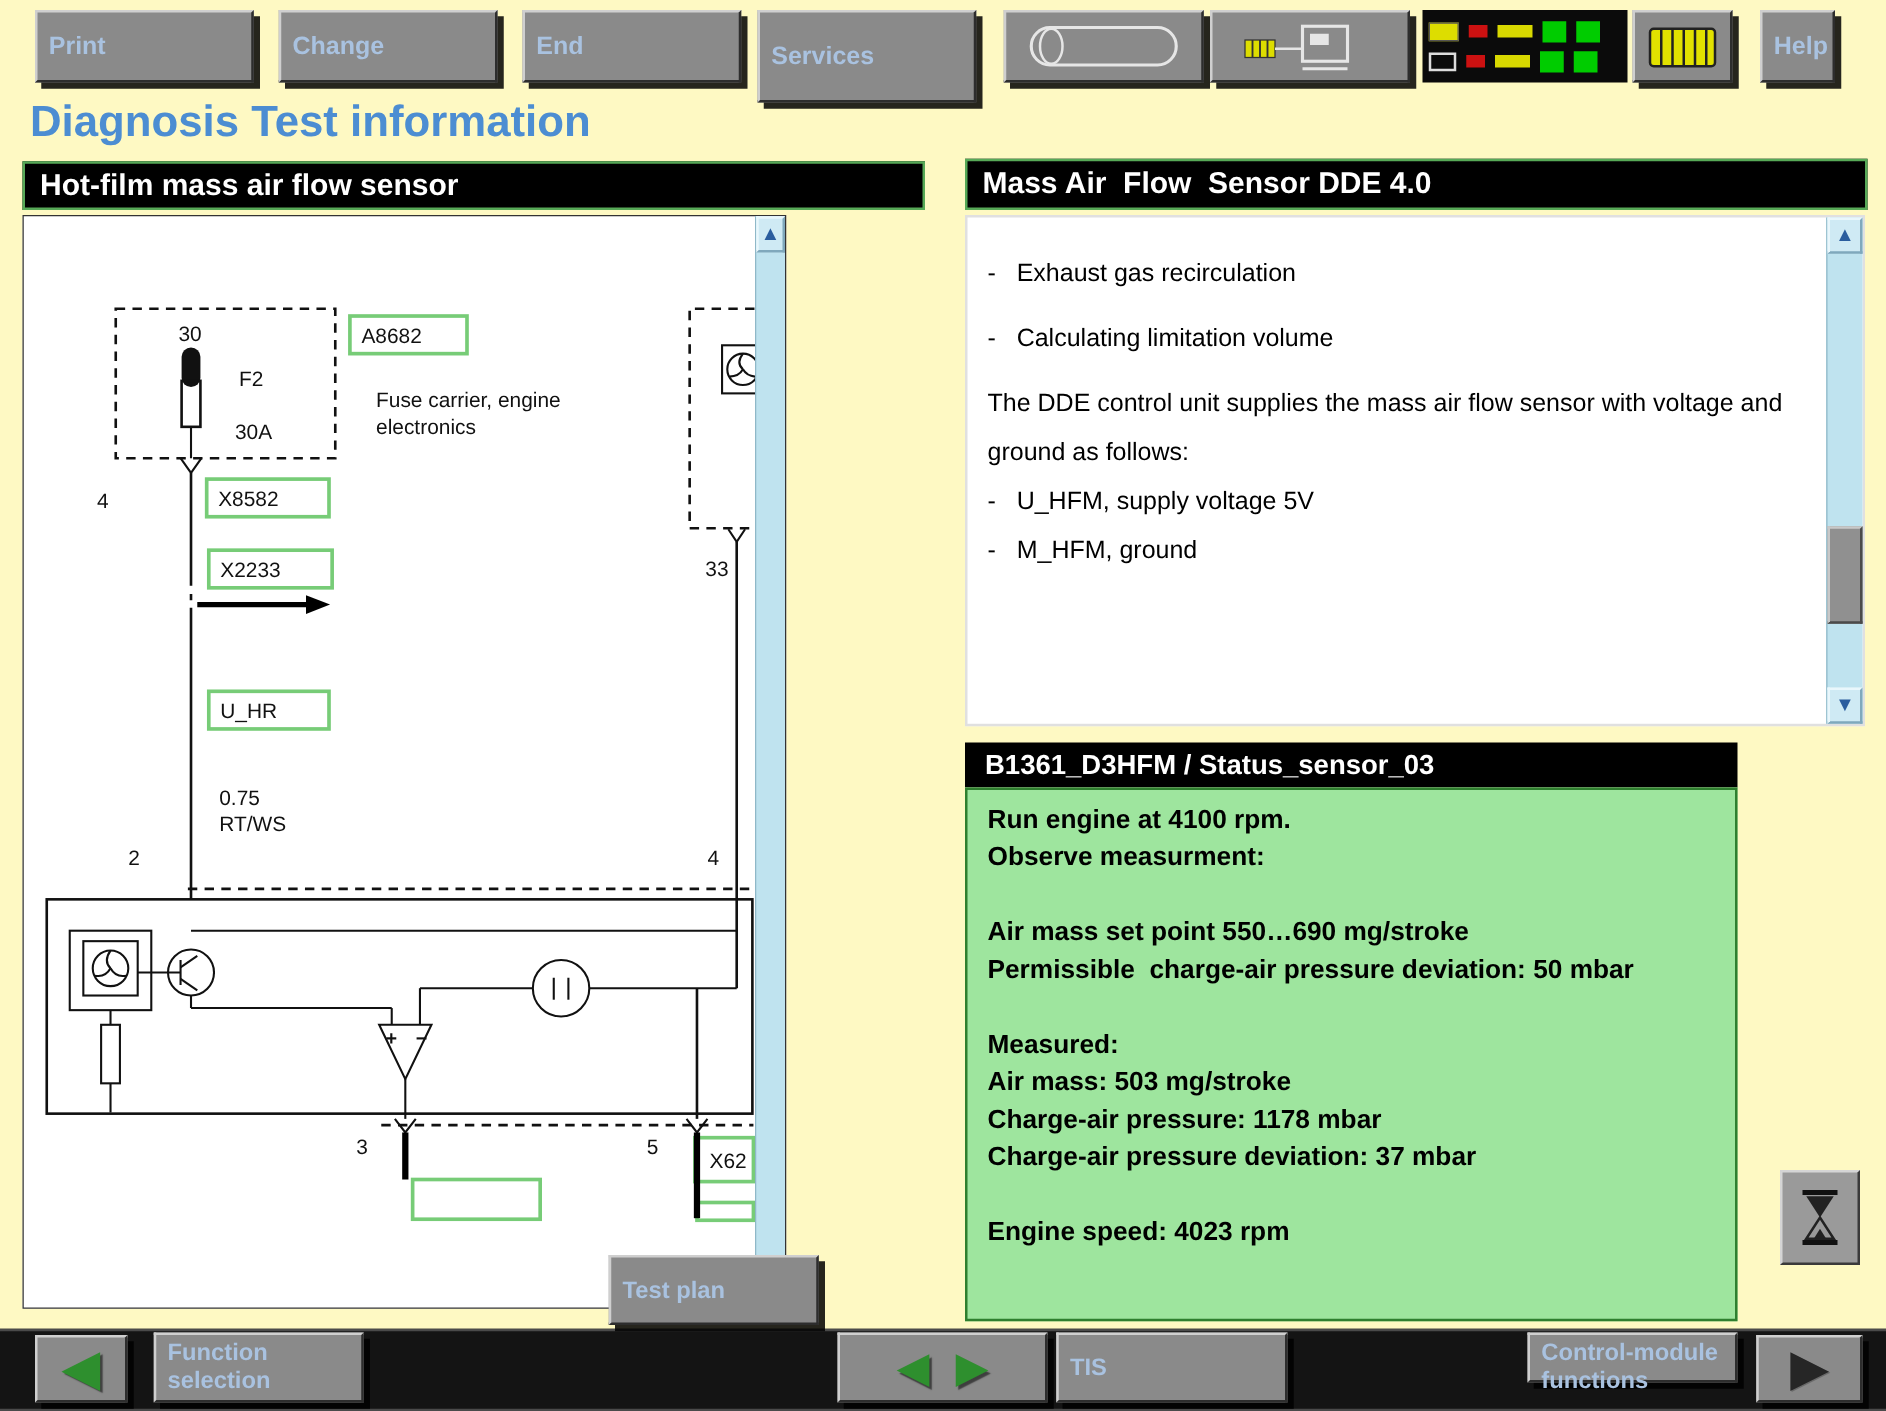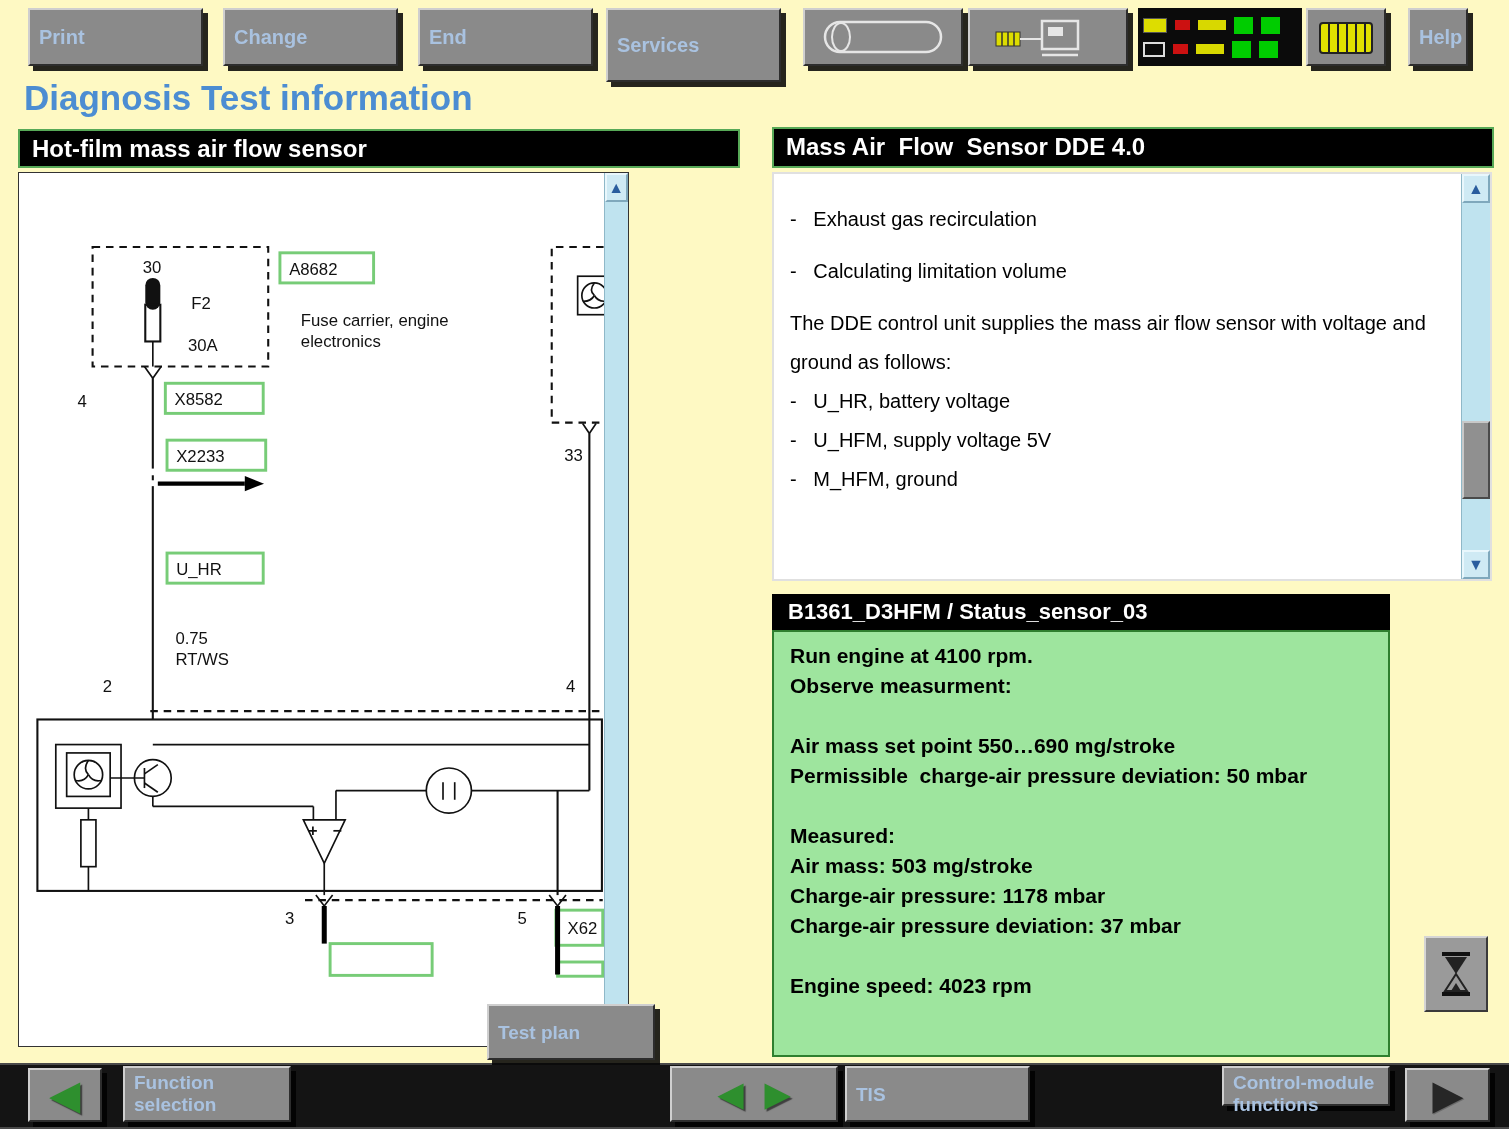--- a/index.html
+++ b/index.html
@@ -374,21 +374,20 @@
 
   <div class="panel-header" style="left:772px;top:127px;width:722px;height:41px">
     <span>Mass Air  Flow  Sensor DDE 4.0</span>
   </div>
 
   <div class="info-panel">
     <div class="info-text">
       <p class="info-p mb">-   Exhaust gas recirculation</p>
       <p class="info-p mb">-   Calculating limitation volume</p>
       <p class="info-p">The DDE control unit supplies the mass air flow sensor with voltage and ground as follows:</p>
-      <p class="info-p">-   U_HR, battery voltage</p>
       <p class="info-p">-   U_HFM, supply voltage 5V</p>
       <p class="info-p">-   M_HFM, ground</p>
     </div>
     <div class="scrollbar">
       <div class="sb-btn">
         <span class="sb-arrow">▲</span>
       </div>
       <div class="sb-track">
         <div class="sb-thumb" style="top:218px;height:78px"></div>
       </div>

